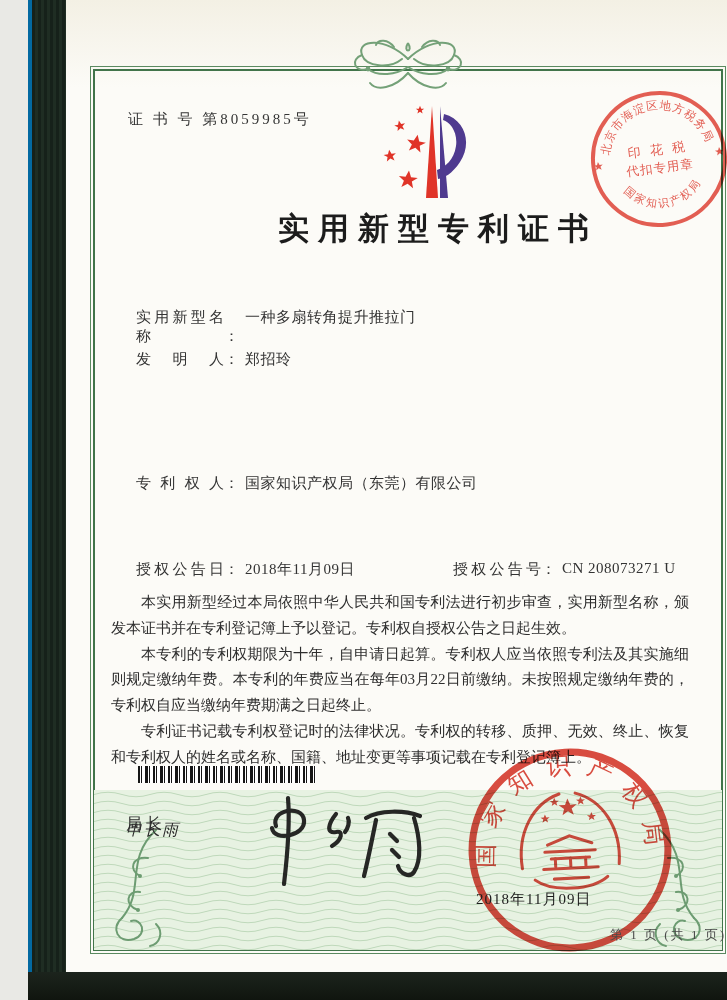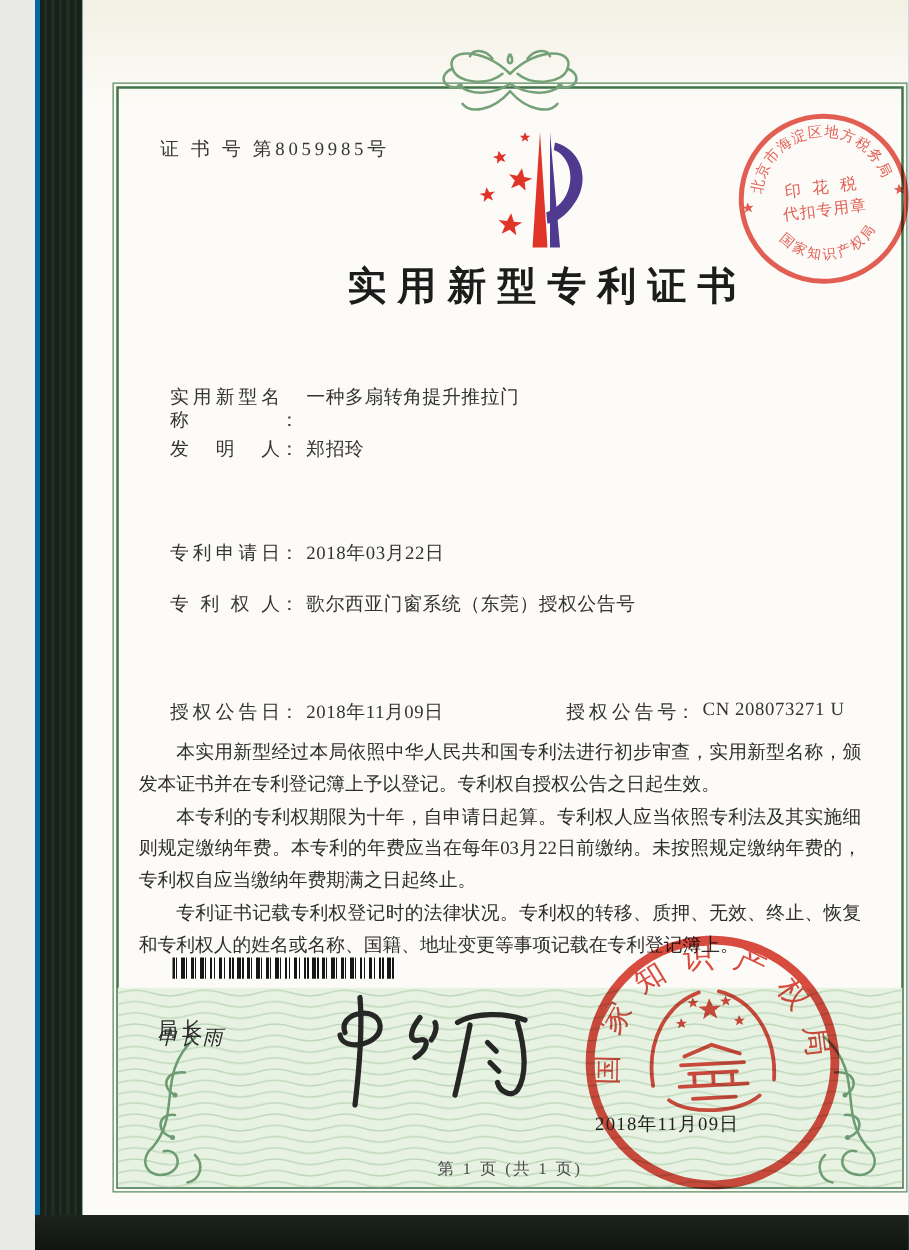--- a/index.html
+++ b/index.html
@@ -48,21 +48,21 @@
   .barcode { position:absolute; left:72px; top:766px; width:178px; height:17px;
     background:repeating-linear-gradient(90deg,#161616 0 2px,#fff 2px 3px,#161616 3px 4px,#fff 4px 7px,#161616 7px 10px,#fff 10px 11px,#161616 11px 12px,#fff 12px 15px); }
 
   .signer-title { position:absolute; left:60px; top:814px; font-size:16px; letter-spacing:4px; color:#2b2b2b; }
   .signer-name  { position:absolute; left:60px; top:820px; font-size:16px; letter-spacing:2px; color:#2b2b2b;font-style:italic; }
   .signature { position:absolute; left:158px; top:788px; width:214px; height:104px; }
 
   .seal-date { position:absolute; left:410px; top:890px; width:200px; font-size:15px;
     letter-spacing:1px; color:#1d1d1d; z-index:2; }
 
-  .footer { position:absolute; left:24px; top:926px; width:636px; text-align:center;
+  .footer { position:absolute; left:24px; top:926px; width:636px; text-align:right;
     font-size:13px; letter-spacing:2px; color:#4a4a4a; }
 
   .ornament-top { position:absolute; left:232px; top:28px; width:220px; height:72px; }
   .corner { position:absolute; width:84px; height:122px; }
   .corner-left { left:28px; top:828px; }
   .corner-right { left:572px; top:828px; transform:scaleX(-1); }
 </style>
 </head>
 <body>
 
@@ -159,25 +159,22 @@
     </svg>
 
     <h1 class="title">实用新型专利证书</h1>
 
     <div class="row" style="top:350px">
       <span class="flabel">发明人</span><span class="colon">：</span><span class="fvalue">郑招玲</span>
     </div>
     <div class="row" style="top:308px">
       <span class="flabel">实用新型名称</span><span class="colon">：</span><span class="fvalue">一种多扇转角提升推拉门</span>
     </div>
-    <div class="row" style="top:433px">
-      <span class="flabel">专利申请日</span><span class="colon">：</span><span class="fvalue">2018年03月22日</span>
-    </div>
     <div class="row" style="top:474px">
-      <span class="flabel">专利权人</span><span class="colon">：</span><span class="fvalue">歌尔西亚门窗系统（东莞）授权公告号</span>
+      <span class="flabel">专利权人</span><span class="colon">：</span><span class="fvalue">国家知识产权局（东莞）有限公司</span>
     </div>
     <div class="row" style="top:560px">
       <span class="flabel">授权公告日</span><span class="colon">：</span><span class="fvalue">2018年11月09日</span>
       <span class="row-pair2">
         <span class="flabel">授权公告号</span><span class="colon">：</span><span class="fvalue">CN 208073271 U</span>
       </span>
     </div>
 
     <div class="paras">
       <p>本实用新型经过本局依照中华人民共和国专利法进行初步审查，实用新型名称，颁发本证书并在专利登记簿上予以登记。专利权自授权公告之日起生效。</p>

